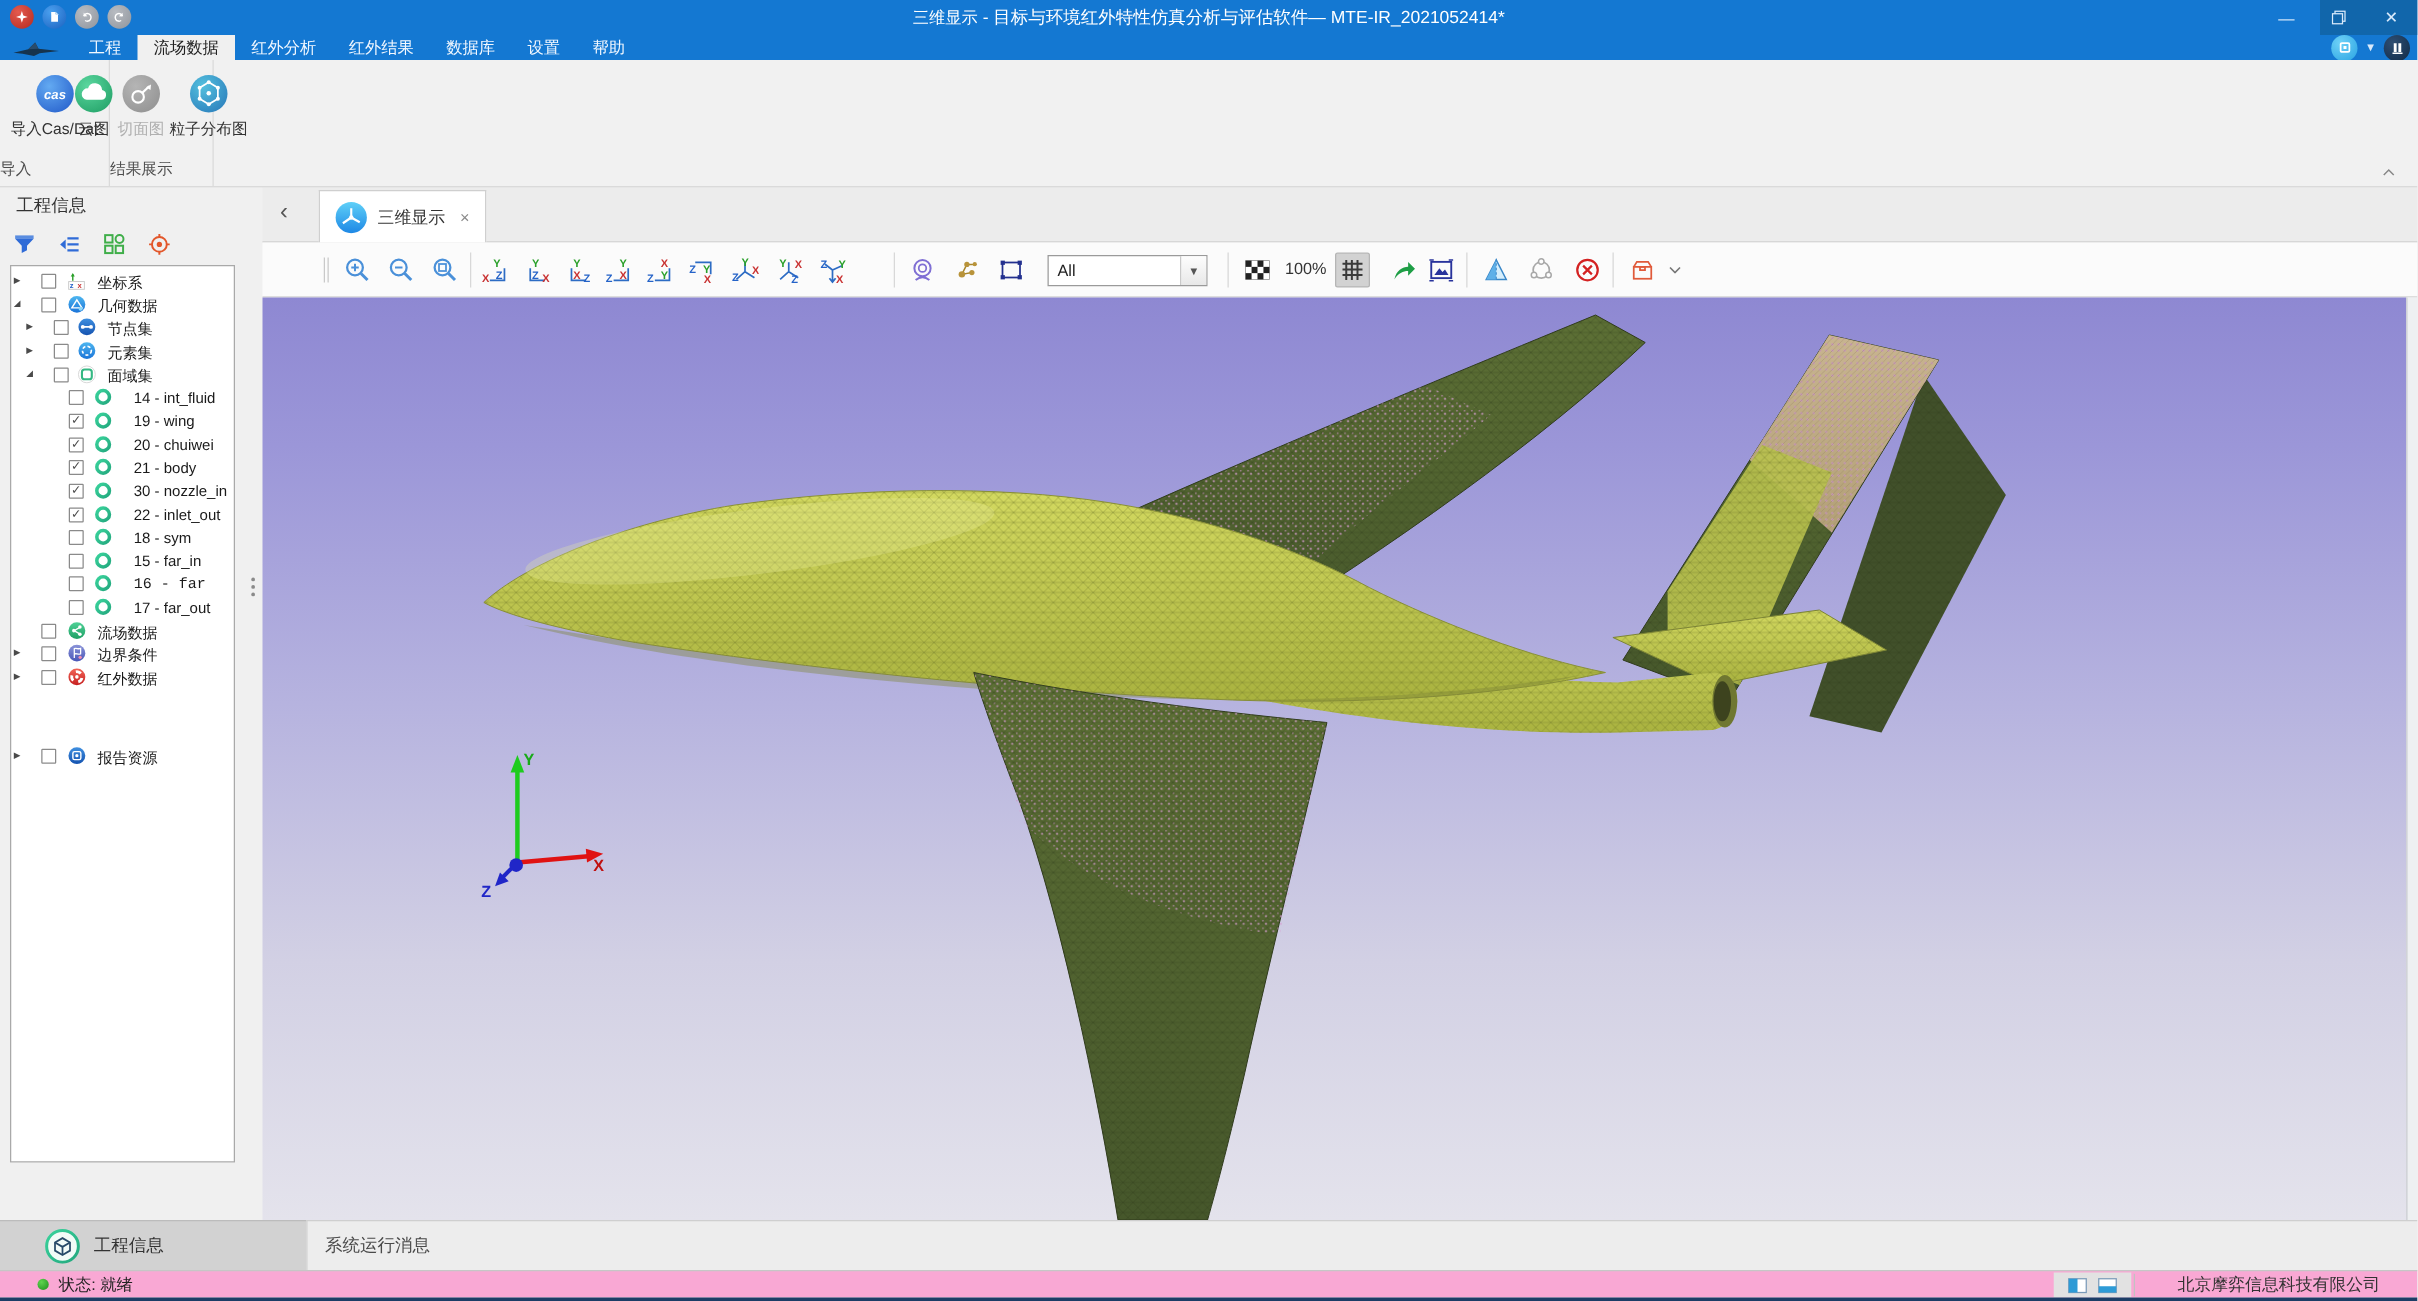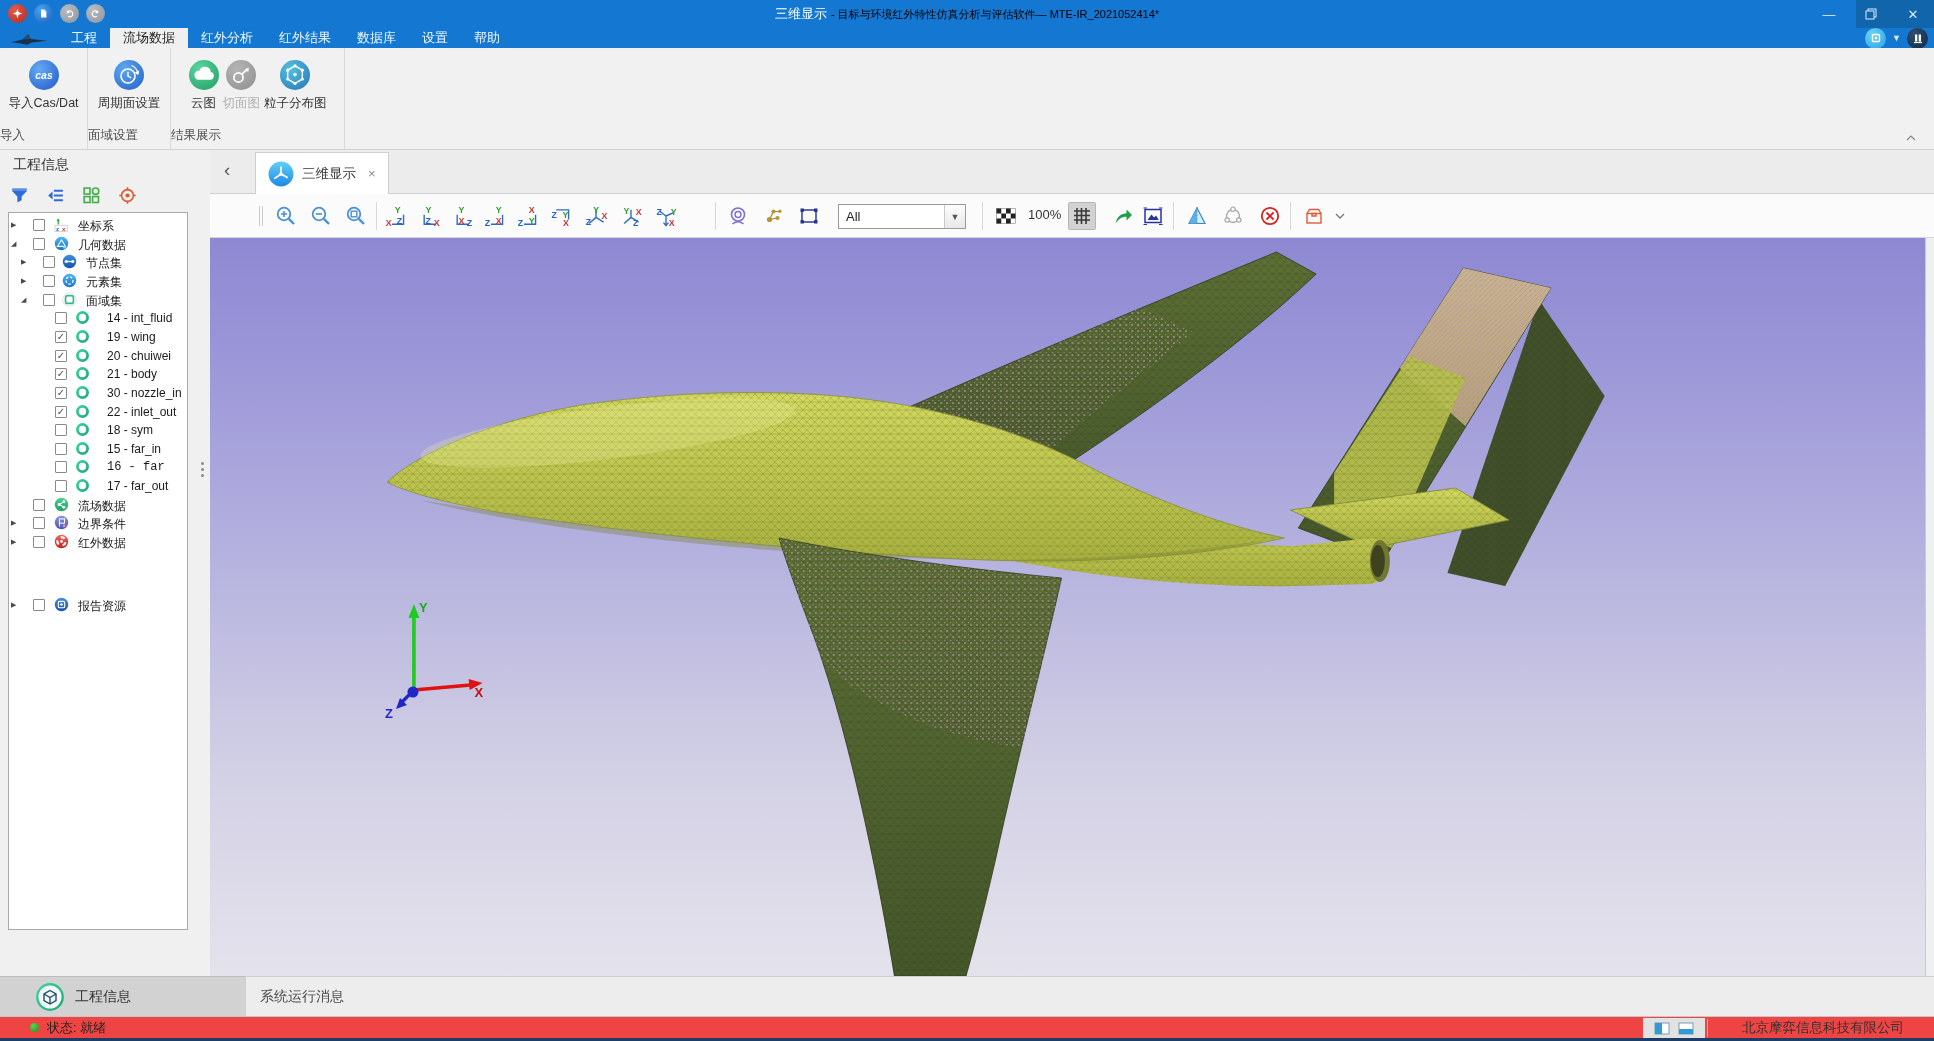--- a/index.html
+++ b/index.html
@@ -9,21 +9,21 @@
 
 .titlebar{position:absolute;left:0;top:0;right:0;height:28px;background:#1478d2}
 .tb-corner{position:absolute;right:0;top:0;width:78px;height:28px;background:#1166ab}
 .qa{position:absolute;left:8px;top:4px;display:flex;gap:7px}
 .qa .qbtn{width:19px;height:19px;border-radius:50%;display:flex;align-items:center;justify-content:center}
 .qa .qbtn.red{background:radial-gradient(circle at 35% 30%,#e45a4e,#b52a20)}
 .qa .qbtn.blue{background:radial-gradient(circle at 35% 30%,#4aa0ef,#1b62c0)}
 .qa .qbtn.gray{background:radial-gradient(circle at 35% 30%,#b8bcc2,#8f949c)}
 .title-center{position:absolute;left:0;right:0;top:0;height:28px;display:flex;align-items:center;justify-content:center;gap:4px;pointer-events:none}
 .title-doc{color:#fff;font-size:13px}
-.title-rest{color:#000000;font-size:11px}
+.title-rest{color:#ffffff;font-size:14px}
 .winctl{position:absolute;right:0;top:0;height:28px;display:flex;align-items:center;z-index:3}
 .winctl .wbtn{width:42px;height:28px;display:flex;align-items:center;justify-content:center;color:#d9eafb;font-size:13px}
 
 .menubar{position:absolute;left:0;top:28px;right:0;height:20px;background:#1478d2;display:flex;align-items:stretch}
 .logo{width:58px;display:flex;align-items:center;justify-content:center}
 .menu-item{padding:0 13px;display:flex;align-items:center;color:#f2f8ff;font-size:13px}
 .menu-item.active{background:#f0f0f0;color:#222}
 .menu-right{position:absolute;right:6px;top:-2px;height:24px;display:flex;align-items:center;gap:6px}
 .mr-circ{width:21px;height:21px;border-radius:50%;display:flex;align-items:center;justify-content:center}
 .mr-circ.sky{background:radial-gradient(circle at 35% 30%,#6fd2f8,#29a3e2)}
@@ -74,21 +74,21 @@
 .zoomdd{position:absolute;top:13px;display:flex;align-items:center;gap:5px;font-size:13px;color:#333}
 .zoomdd .car{font-size:9px;color:#555}
 .ti.pressed{background:#d2d2d2;border:1px solid #b5b5b5;border-radius:2px}
 .viewport{position:absolute;left:0;right:9px;top:88px;bottom:0;background:linear-gradient(180deg,#8e88d2 0%,#9b96d8 16%,#b6b3df 44%,#d2d0e4 72%,#e4e3ec 100%)}
 .vstrip{position:absolute;right:0;top:88px;bottom:0;width:9px;background:#eef0f2;border-left:1px solid #c8cad0}
 
 .bottom-tab{position:absolute;left:0;top:976px;width:245px;height:40px;background:#d2d2d2;border-top:1px solid #bcbcbc;display:flex;align-items:center;gap:11px;padding-left:36px}
 .bt-label{font-size:14px;color:#333}
 .msgbar{position:absolute;left:245px;right:0;top:976px;height:40px;background:#ededed;border-top:1px solid #cfcfcf;border-left:1px solid #cfcfcf;display:flex;align-items:center;padding-left:14px}
 .msg-title{font-size:14px;color:#4a4a4a}
-.statusbar{position:absolute;left:0;top:1016px;right:0;height:22px;background:#ef4444;border-top:1px solid #c6c6c6}
+.statusbar{position:absolute;left:0;top:1016px;right:0;height:22px;background:#f9a8d4;border-top:1px solid #c6c6c6}
 .status-left{position:absolute;left:30px;top:0;height:100%;display:flex;align-items:center;gap:8px}
 .status-dot{width:9px;height:9px;border-radius:50%;background:radial-gradient(circle at 35% 30%,#5fd34f,#1e8f1e)}
 .status-text{font-size:13px;color:#222}
 .sb-icons{position:absolute;right:229px;top:1px;height:20px;width:62px;background:#e2e2e2;display:flex;align-items:center;justify-content:center;gap:8px}
 .sb-vline{position:absolute;right:226px;top:2px;height:18px;width:1px;background:#c2c2c2}
 .company{position:absolute;right:30px;top:0;height:100%;display:flex;align-items:center;font-size:13.5px;color:#333}
 .winedge{position:absolute;left:0;right:0;top:1038px;height:3px;background:#1c3d66}
 </style>
 </head>
 <body>
@@ -235,36 +235,20 @@
           <div class="rbtn">
             <span class="rcirc" style="background: radial-gradient(circle at 35% 30%, rgb(99, 170, 242), rgb(32, 88, 200));">
               <svg viewBox="0 0 30 30" width="30" height="30">
                 <text x="15" y="19" text-anchor="middle" font-size="10.5" font-weight="bold" font-style="italic" fill="#fff">cas</text>
               </svg>
             </span>
             <div class="rcap">导入Cas/Dat</div>
           </div>
         </div>
         <div class="rglabel">导入</div>
-      </div>
-      <div class="rgroup">
-        <div class="rbtns">
-          <div class="rbtn">
-            <span class="rcirc" style="background: radial-gradient(circle at 35% 30%, rgb(95, 168, 240), rgb(33, 96, 204));">
-              <svg viewBox="0 0 30 30" width="30" height="30">
-                <circle cx="14" cy="16" r="7" fill="none" stroke="#fff" stroke-width="1.6"></circle>
-                <path d="M14 11.8 V16 L17.2 18" stroke="#fff" stroke-width="1.4" fill="none"></path>
-                <path d="M24 14 A10.5 10.5 0 0 0 17.5 5.5" stroke="#fff" stroke-width="1.3" fill="none"></path>
-                <path d="M25.2 10.5 L24.3 15 L20.6 12.8 Z" fill="#fff"></path>
-              </svg>
-            </span>
-            <div class="rcap">周期面设置</div>
-          </div>
-        </div>
-        <div class="rglabel">面域设置</div>
       </div>
       <div class="rgroup">
         <div class="rbtns">
           <div class="rbtn">
             <span class="rcirc" style="background: radial-gradient(circle at 35% 30%, rgb(91, 215, 159), rgb(29, 156, 98));">
               <svg viewBox="0 0 30 30" width="30" height="30">
                 <path d="M9.5 19.8 h11.6 a4 4 0 0 0 .6-7.9 a5.8 5.8 0 0 0-11.3-1.2 a4.3 4.3 0 0 0-.9 9.1 Z" fill="#fff"></path>
               </svg>
             </span>
             <div class="rcap">云图</div>

